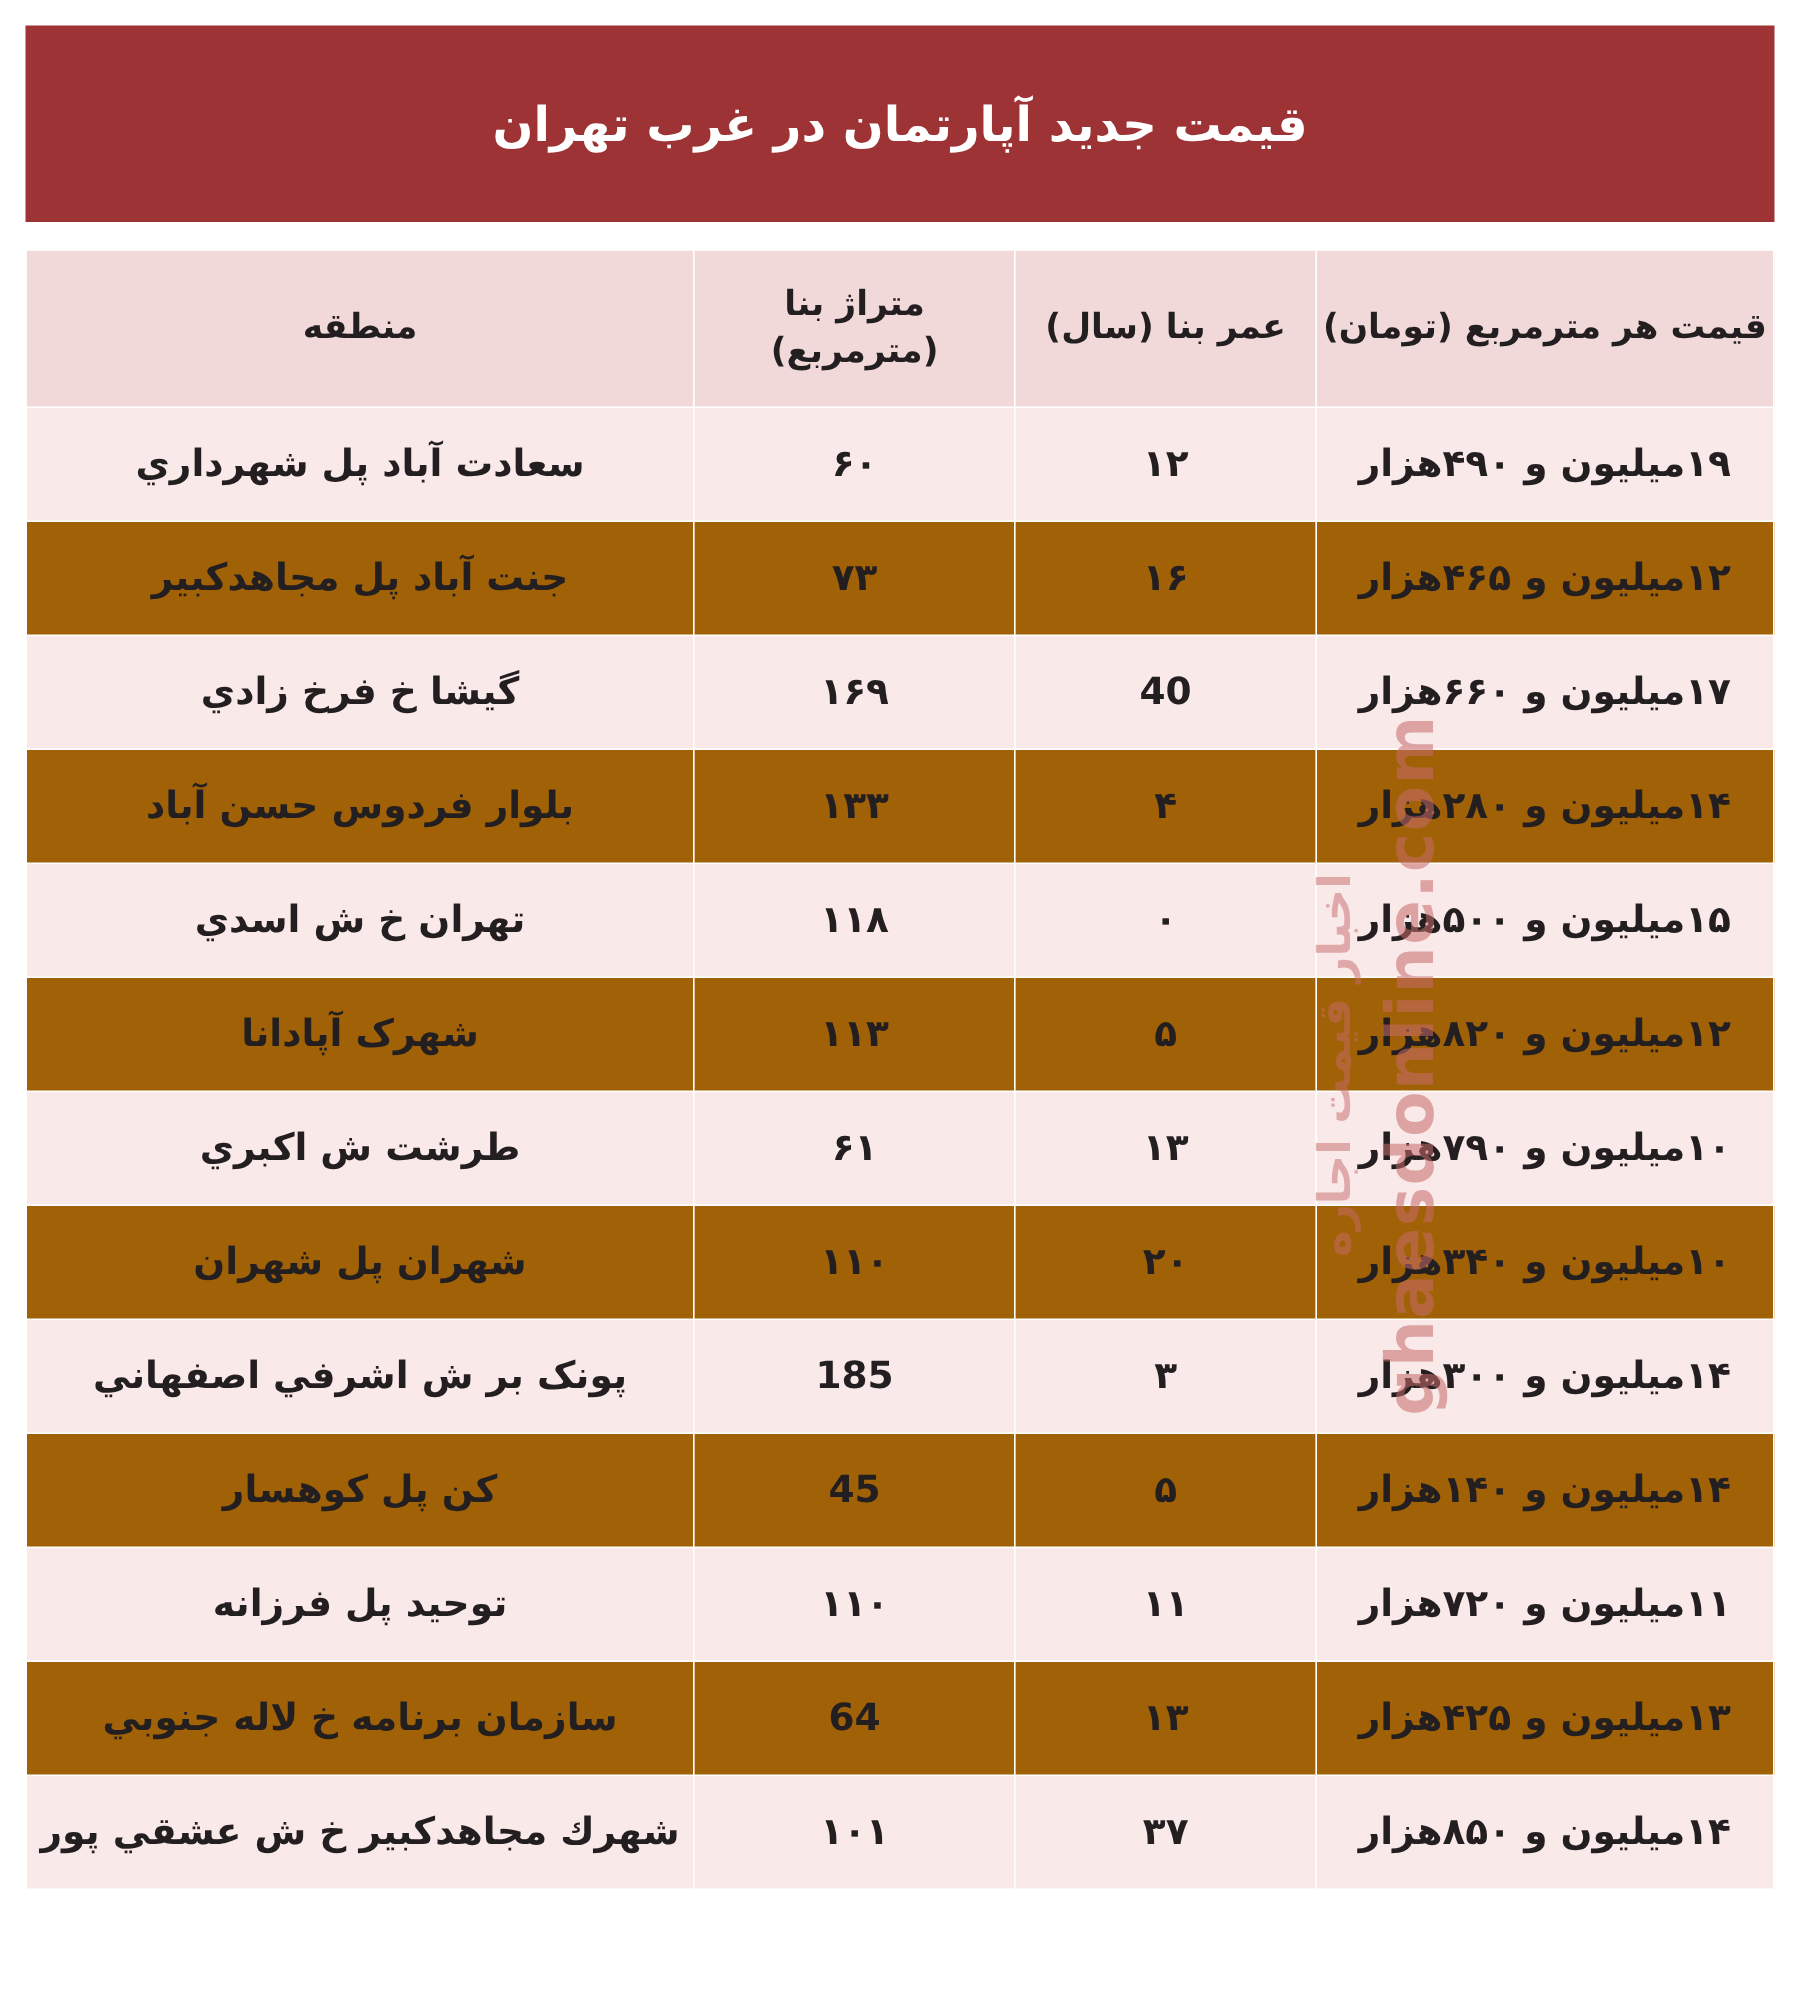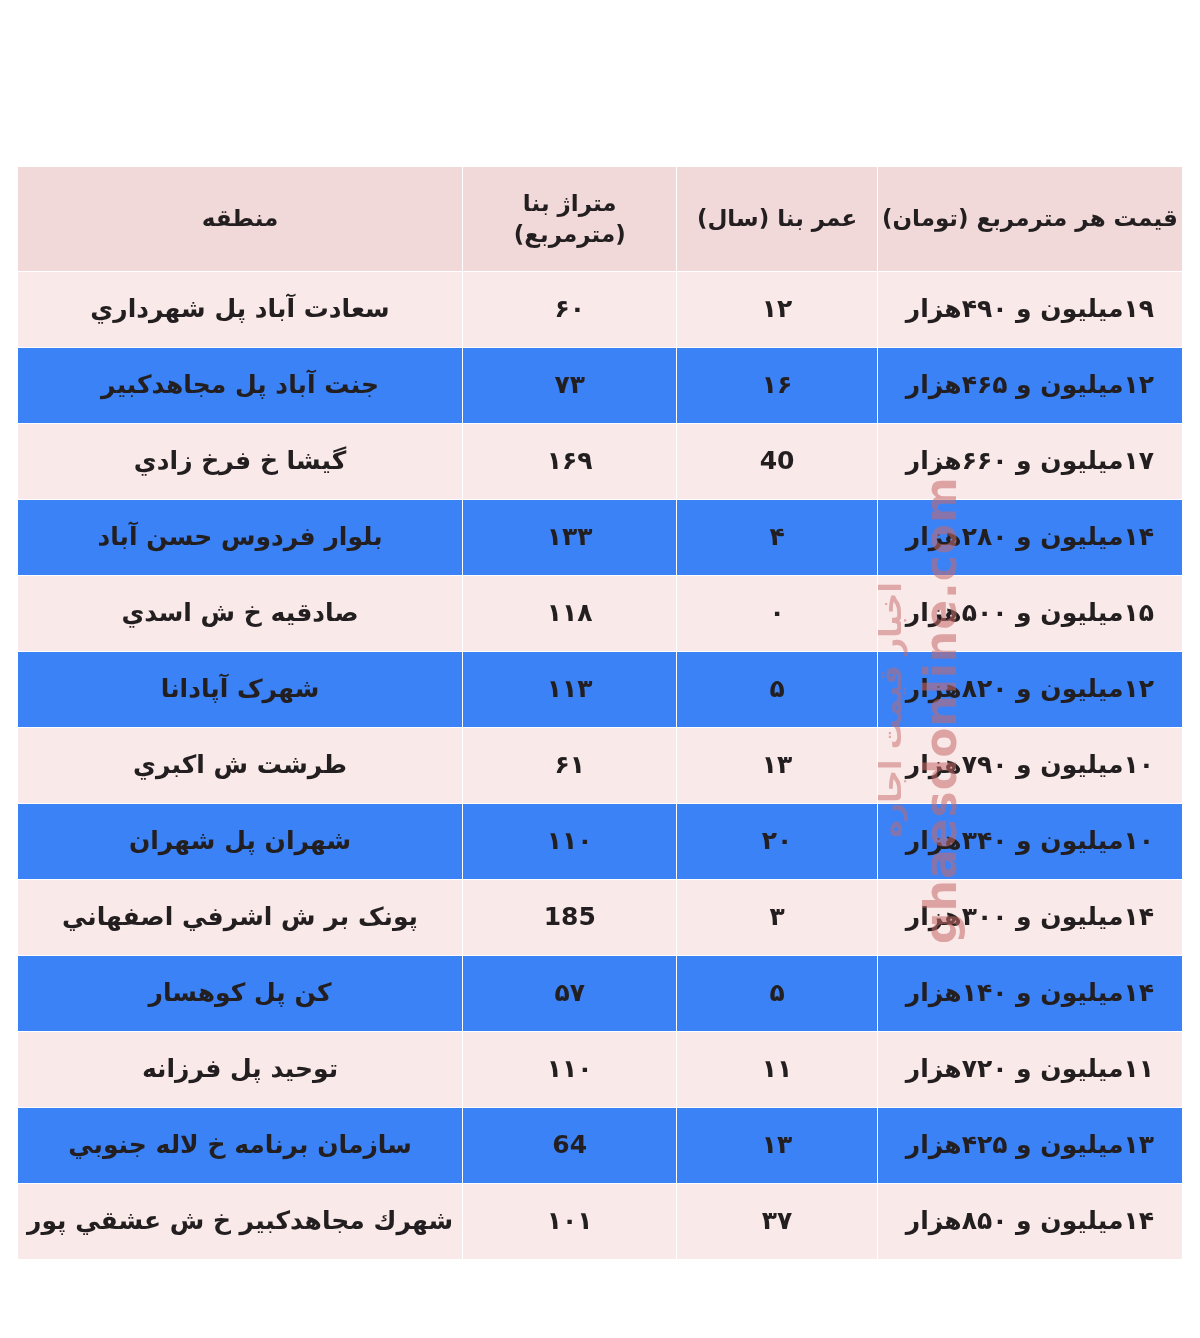--- a/index.html
+++ b/index.html
@@ -70,21 +70,21 @@
     line-height: 1.35;
   }
   table.data-table tbody td {
     height: 75px;
     font-size: 25px;
     font-weight: bold;
     line-height: 1.3;
     white-space: nowrap;
   }
   tbody tr.row-odd td { background: #fae9e9; }
-  tbody tr.row-even td { background: #3b82f6; }
+  tbody tr.row-even td { background: #a16207; }
 
   .col-price { width: 26.2%; }
   .col-age   { width: 17.2%; }
   .col-area  { width: 18.4%; }
   .col-zone  { width: 38.2%; }
 
   td.cell-zone { font-size: 24px; }
   td.cell-price { font-size: 25px; }
 
   
@@ -130,20 +130,23 @@
     font-weight: bold;
     white-space: nowrap;
     direction: rtl;
   }
 </style>
 </head>
 <body>
 
 <div class="page">
 
+  <div class="title-bar">
+    <div class="title-text">قیمت جدید آپارتمان در غرب تهران</div>
+  </div>
 
   <div class="table-wrap">
     <table class="data-table">
       <colgroup>
         <col class="col-price">
         <col class="col-age">
         <col class="col-area">
         <col class="col-zone">
       </colgroup>
       <thead>
@@ -176,21 +179,21 @@
         <tr class="row-even">
           <td class="cell-price">۱۴میلیون و ۲۸۰هزار</td>
           <td class="cell-age">۴</td>
           <td class="cell-area">۱۳۳</td>
           <td class="cell-zone">بلوار فردوس حسن آباد</td>
         </tr>
         <tr class="row-odd">
           <td class="cell-price">۱۵میلیون و ۵۰۰هزار</td>
           <td class="cell-age">۰</td>
           <td class="cell-area">۱۱۸</td>
-          <td class="cell-zone">صادقیه خ ش اسدي</td>
+          <td class="cell-zone">تهران خ ش اسدي</td>
         </tr>
         <tr class="row-even">
           <td class="cell-price">۱۲میلیون و ۸۲۰هزار</td>
           <td class="cell-age">۵</td>
           <td class="cell-area">۱۱۳</td>
           <td class="cell-zone">شهرک آپادانا</td>
         </tr>
         <tr class="row-odd">
           <td class="cell-price">۱۰میلیون و ۷۹۰هزار</td>
           <td class="cell-age">۱۳</td>
@@ -205,21 +208,21 @@
         </tr>
         <tr class="row-odd">
           <td class="cell-price">۱۴میلیون و ۳۰۰هزار</td>
           <td class="cell-age">۳</td>
           <td class="cell-area">185</td>
           <td class="cell-zone">پونک بر ش اشرفي اصفهاني</td>
         </tr>
         <tr class="row-even">
           <td class="cell-price">۱۴میلیون و ۱۴۰هزار</td>
           <td class="cell-age">۵</td>
-          <td class="cell-area">۵۷</td>
+          <td class="cell-area">45</td>
           <td class="cell-zone">کن پل کوهسار</td>
         </tr>
         <tr class="row-odd">
           <td class="cell-price">۱۱میلیون و ۷۲۰هزار</td>
           <td class="cell-age">۱۱</td>
           <td class="cell-area">۱۱۰</td>
           <td class="cell-zone">توحید پل فرزانه</td>
         </tr>
         <tr class="row-even">
           <td class="cell-price">۱۳میلیون و ۴۲۵هزار</td>

